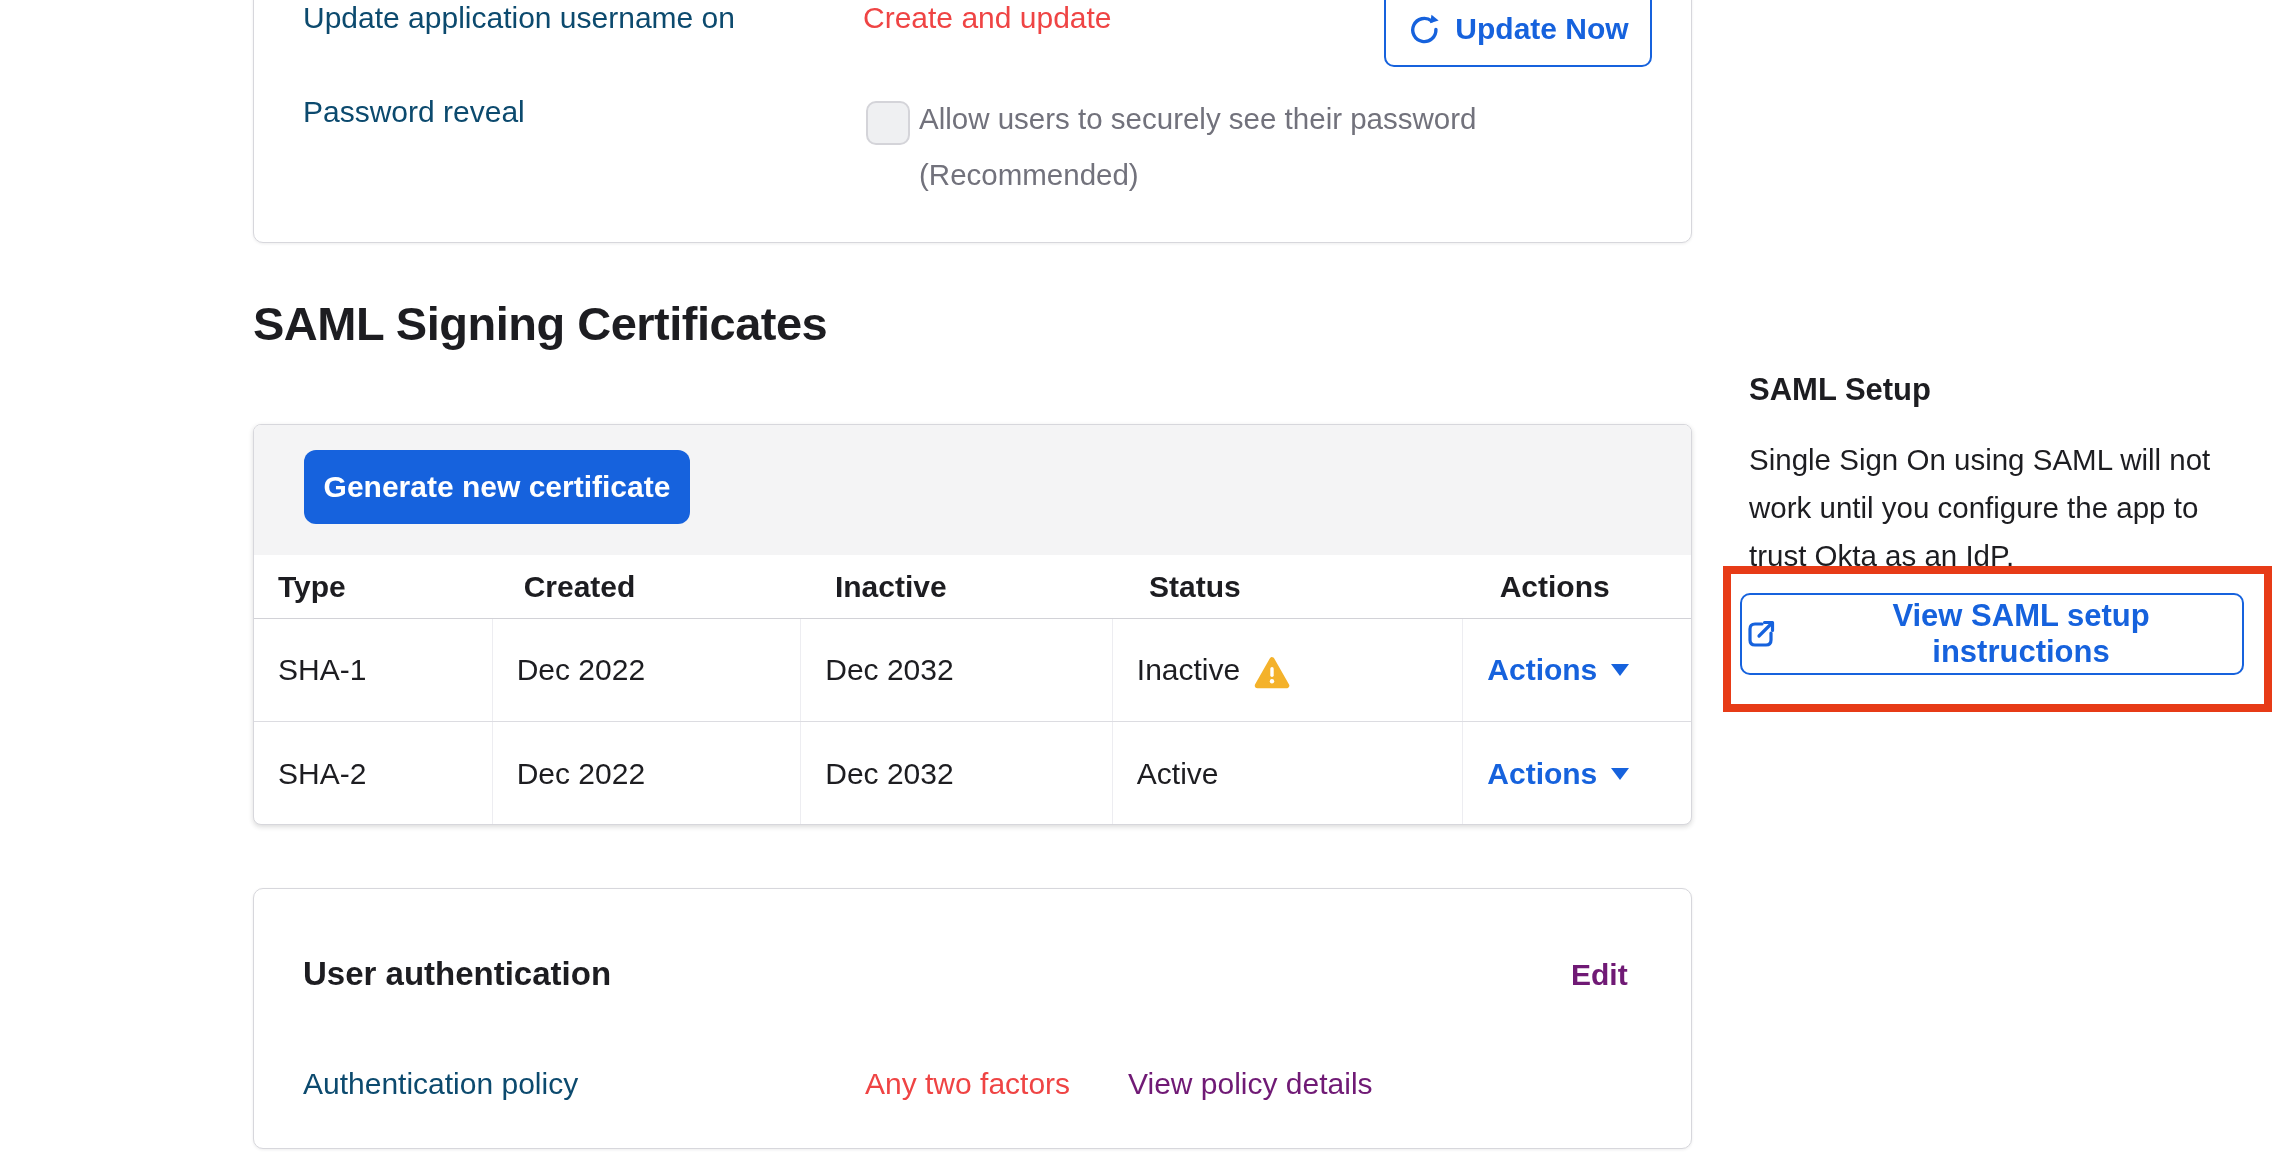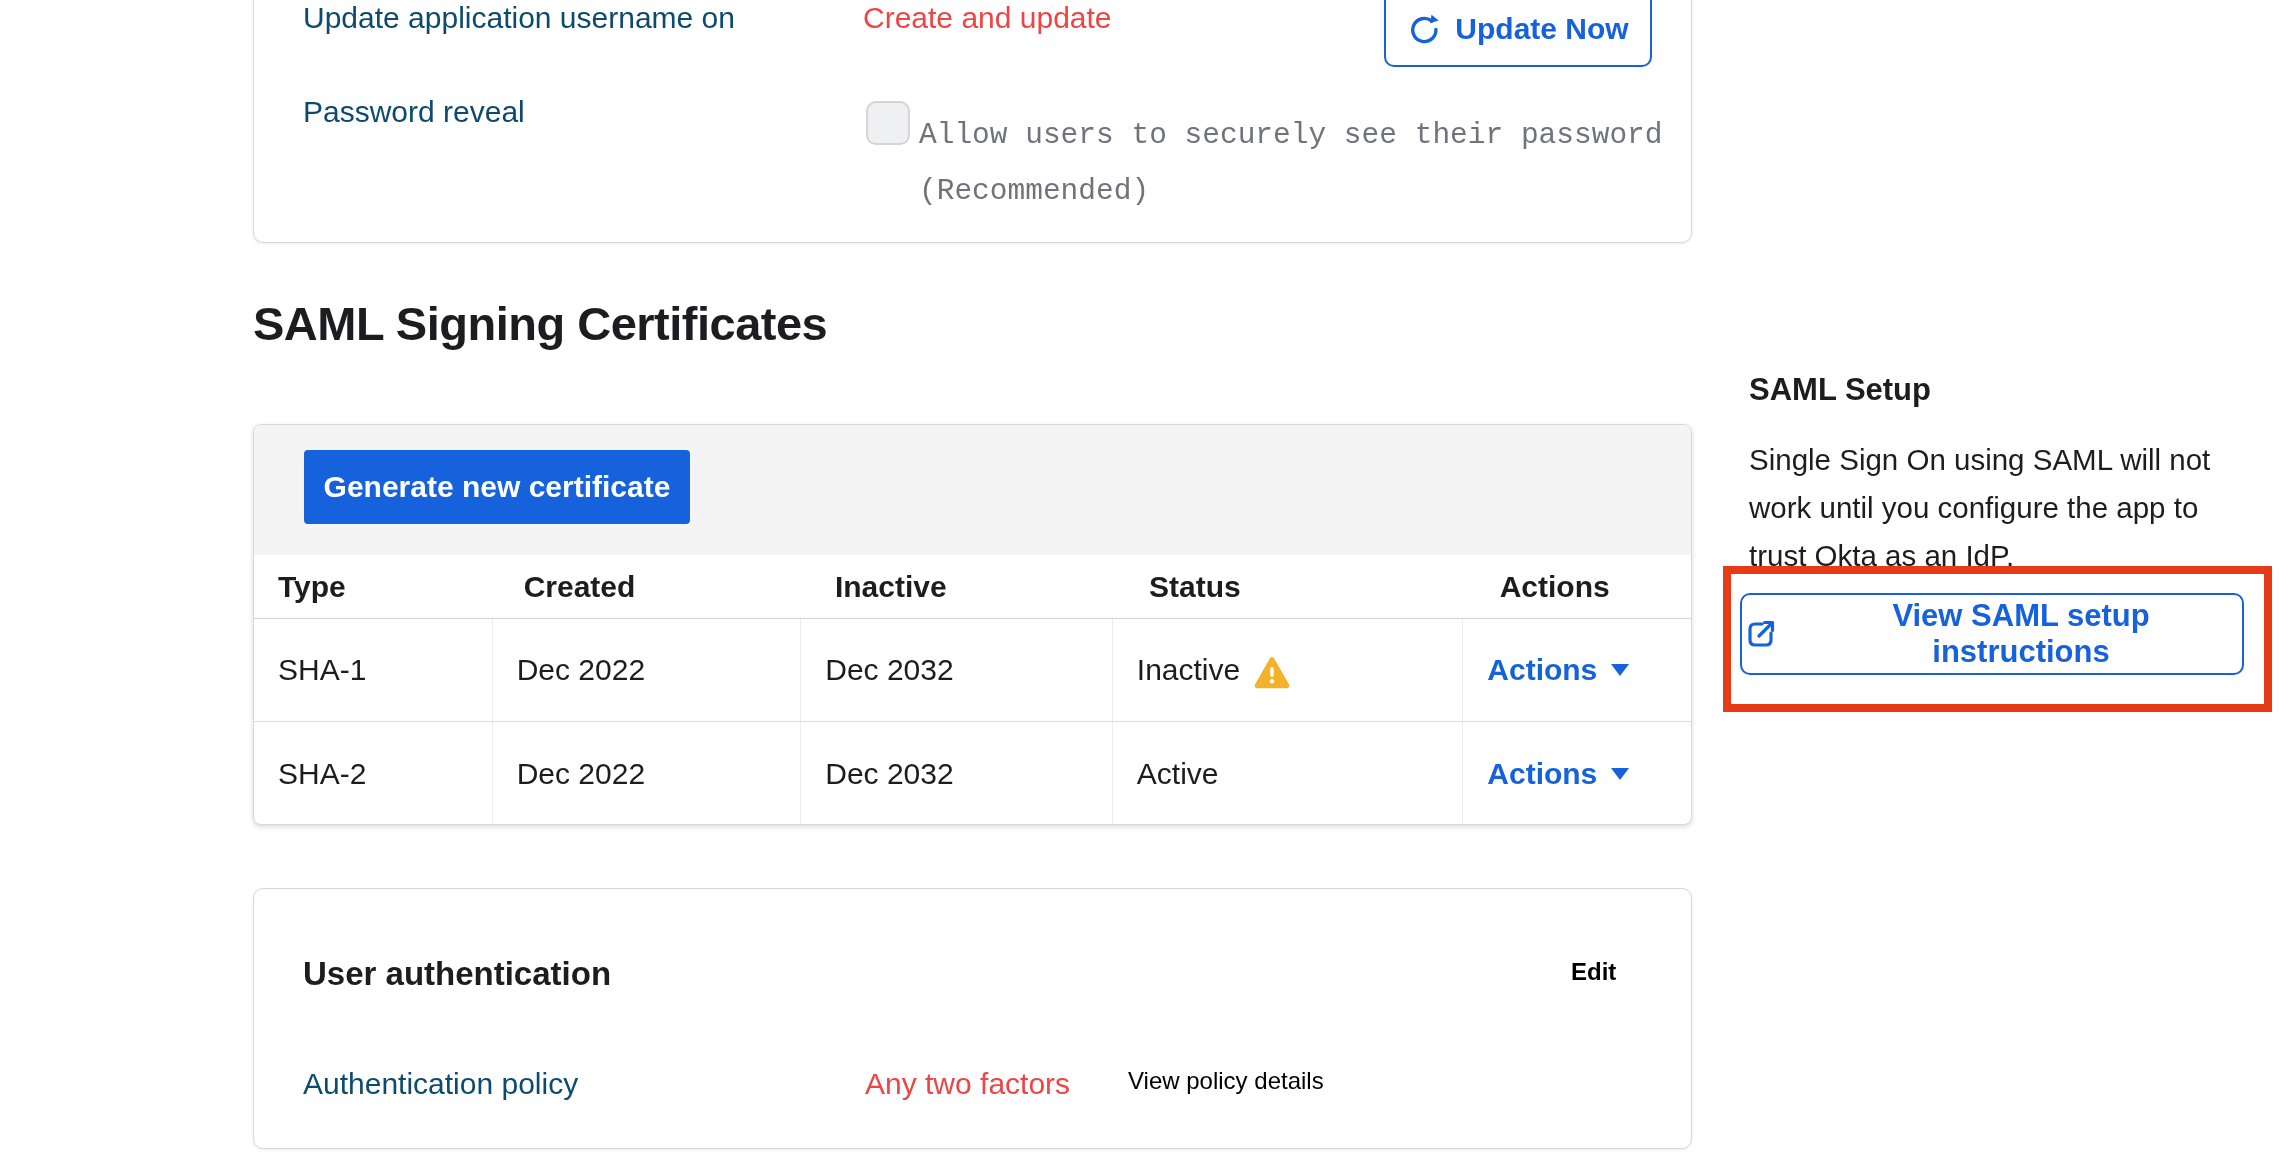--- a/index.html
+++ b/index.html
@@ -62,21 +62,21 @@
     box-shadow: 0 2px 5px rgba(29,29,33,0.16);
   }
   #cert-card-toolbar {
     position: absolute; left: 0; top: 0; width: 100%; height: 130px;
     background: #f4f4f5;
   }
   .btn-primary {
     position: absolute;
     display: flex; align-items: center; justify-content: center;
     background: #1662dd;
-    border: none; border-radius: 4px;
+    border: none; border-radius: 12px;
     color: #ffffff; font-size: 30px; font-weight: 700;
     cursor: pointer;
   }
   #generate-btn { left: 50px; top: 25px; width: 386px; height: 74px; }
   .tbl-row {
     position: absolute; left: 0; width: 100%;
     display: flex; align-items: center;
   }
   .tbl-cell {
     height: 100%;
@@ -103,21 +103,21 @@
     border-right: 9px solid transparent;
     border-top: 12px solid #1662dd;
   }
   .warn-icon { margin-left: 14px; position: relative; top: 2px; }
   
   #auth-card {
     left: 253px; top: 888px; width: 1439px; height: 261px;
     box-shadow: 0 1px 3px rgba(29,29,33,0.08);
   }
   #auth-title { position: absolute; left: 49px; top: 66px; font-size: 33px; font-weight: 700; }
-  .text-link { color: #000000; font-size: 24px; cursor: pointer; text-decoration: none; }
+  .text-link { color: #701a75; font-size: 30px; cursor: pointer; text-decoration: none; }
   #auth-edit { position: absolute; left: 1317px; top: 69px; font-weight: 700; }
   
   #sidebar-title { position: absolute; left: 1749px; top: 372px; font-size: 31px; font-weight: 700; }
   #sidebar-desc { position: absolute; left: 1749px; top: 436px; font-size: 29.5px; line-height: 48px; color: #1d1d21; white-space: nowrap; }
   #annotation-rect {
     position: absolute; left: 1723px; top: 566px; width: 549px; height: 146px;
     border: 8px solid #e73b17;
   }
   #saml-instructions-btn {
     left: 1740px; top: 593px; width: 504px; height: 82px;
@@ -147,21 +147,21 @@
           <polygon points="24.5,2.8 31.6,8.6 23.0,11.2" fill="#1662dd"></polygon>
         </svg>
       </span>
       <span>Update Now</span>
     </button>
 
     <div class="field-label" style="left:49px; top:156px;">Password reveal</div>
 
     <div class="checkbox" style="left:612px; top:162px;"></div>
 
-    <div class="checkbox-text" style="left:665px; top:168px;font-family:Liberation Mono, monospace;">
+    <div class="checkbox-text" style="left:665px; top:152px;">
       <div>Allow users to securely see their password</div>
       <div>(Recommended)</div>
     </div>
   </div>
 
   <h1 id="saml-heading">SAML Signing Certificates</h1>
 
   <div class="card" id="cert-card">
 
     <div id="cert-card-toolbar">

